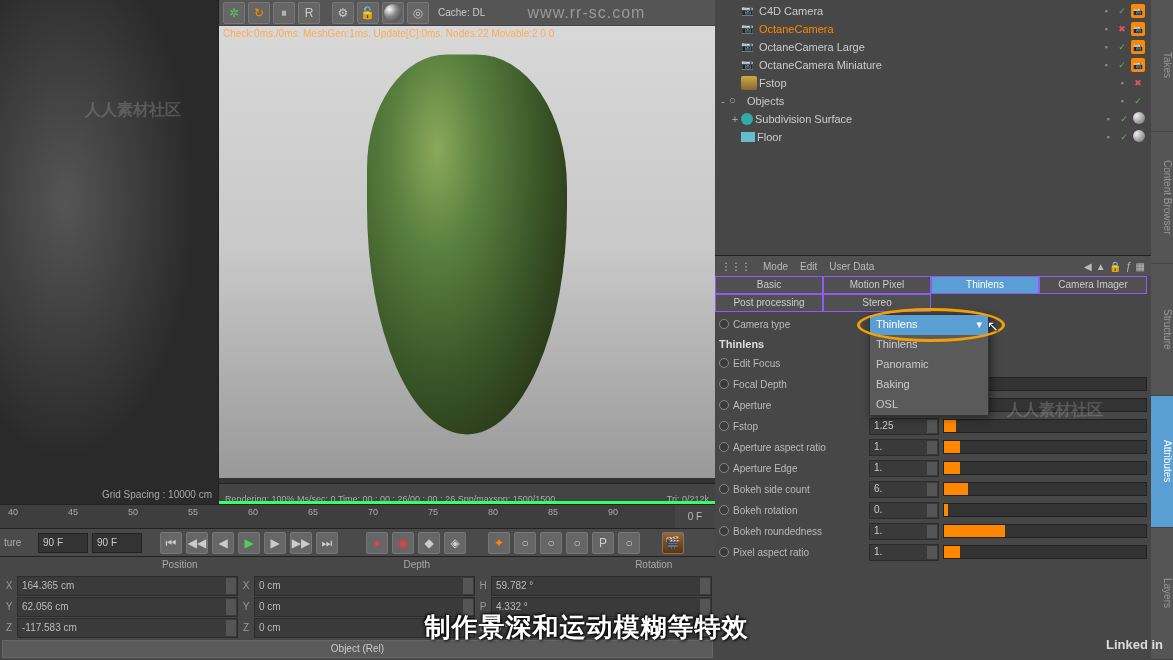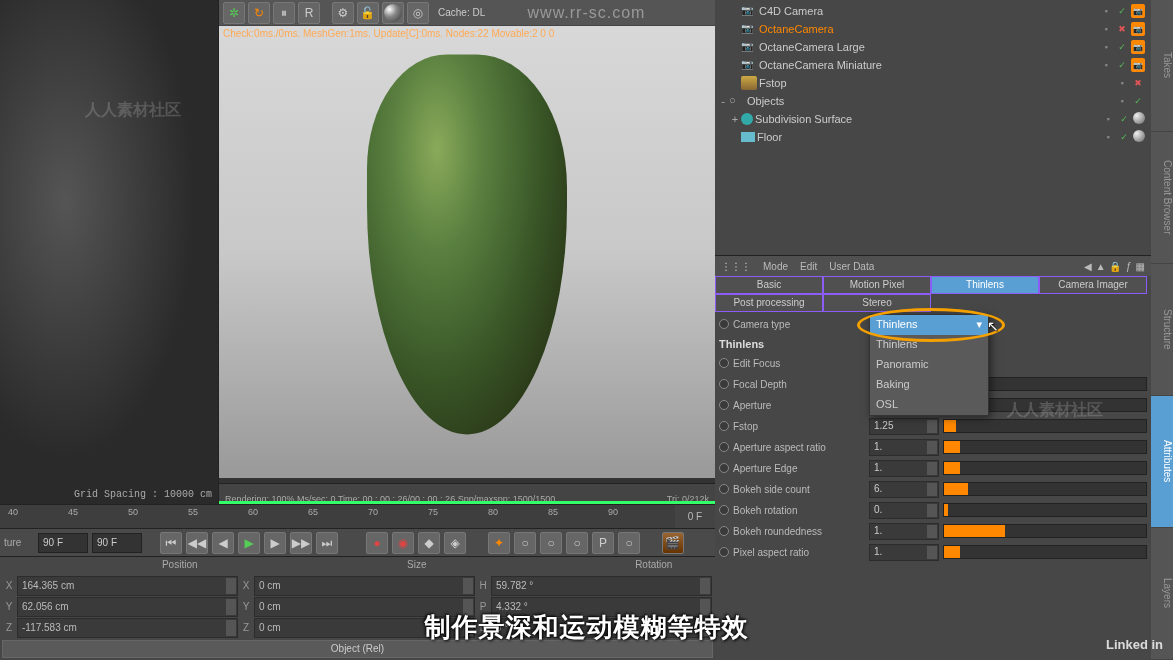--- a/index.html
+++ b/index.html
@@ -2,21 +2,21 @@
 <html><head>
 <meta charset="utf-8">
 <style>
 * { box-sizing: border-box; margin: 0; padding: 0; }
 body { font-family: Arial, sans-serif; font-size: 11px; background: #3a3a3a; color: #bbb; width: 1173px; height: 660px; overflow: hidden; position: relative; }
 .app { display: flex; height: 660px; }
 .main-area { display: flex; flex-direction: column; flex: 1; }
 .top-views { display: flex; height: 508px; }
 .wireframe-view { width: 219px; background: #2a2a2a; position: relative; border-right: 1px solid #222; }
 .wire-bg { position: absolute; inset: 0; background: radial-gradient(ellipse at 30% 40%, #555 0%, #2a2a2a 60%); }
-.wire-label { position: absolute; bottom: 4px; right: 6px; font-size: 10px; color: #aaa; font-family: Liberation Mono, monospace; }
+.wire-label { position: absolute; bottom: 4px; right: 6px; font-size: 10px; color: #aaa; }
 .render-view { flex: 1; background: #333; position: relative; }
 .render-toolbar { height: 26px; background: #555; border-bottom: 1px solid #444; display: flex; align-items: center; padding: 0 4px; gap: 3px; }
 .tb-icon { width: 22px; height: 22px; background: #666; border: 1px solid #777; border-radius: 2px; display: flex; align-items: center; justify-content: center; font-size: 12px; color: #ccc; cursor: pointer; }
 .tb-icon.green { color: #5c5; }
 .tb-icon.orange { color: #f80; }
 .tb-icon.sphere { background: radial-gradient(circle at 30% 30%, #fff, #888 40%, #333); border-radius: 50%; width: 18px; height: 18px; border: none; }
 .render-status { position: absolute; top: 28px; left: 4px; font-size: 10px; color: #fa5; z-index: 5; }
 .render-canvas { position: absolute; top: 26px; bottom: 26px; left: 0; right: 0; background: linear-gradient(to bottom, #d8d8d8 0%, #c8c8c8 50%, #999 100%); overflow: hidden; }
 .statue { position: absolute; left: 50%; top: 50%; transform: translate(-50%, -52%); width: 200px; height: 380px; }
 .statue-body { width: 100%; height: 100%; background: radial-gradient(ellipse at 35% 25%, #8aaa5a 0%, #5a8040 25%, #3a5828 55%, #2a3818 80%); border-radius: 40% 45% 50% 50% / 30% 35% 60% 60%; filter: blur(0.5px); }
@@ -173,21 +173,21 @@
       <div class="tb-icon">○</div>
       <div style="width:14px"></div>
       <div class="tb-icon" style="background:linear-gradient(#996633,#663300);color:#fc6">🎬</div>
     </div>
     <div class="panel-row">
       <div class="coord-panel">
         <div class="coord-header">
           <span style="width:14px"></span>
           <span>Position</span>
           <span style="width:14px"></span>
-          <span>Size</span>
+          <span>Depth</span>
           <span style="width:14px"></span>
           <span>Rotation</span>
         </div>
         <div class="coord-row">
           <div class="coord-cell-label">X</div>
           <div class="coord-cell"><span>164.365 cm</span><div class="coord-spin"></div></div>
           <div class="coord-cell-label">X</div>
           <div class="coord-cell"><span>0 cm</span><div class="coord-spin"></div></div>
           <div class="coord-cell-label">H</div>
           <div class="coord-cell"><span>59.782 °</span><div class="coord-spin"></div></div>

